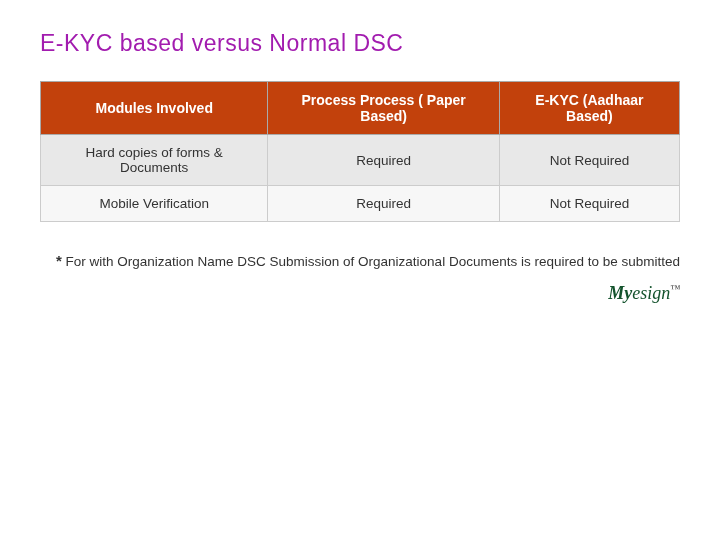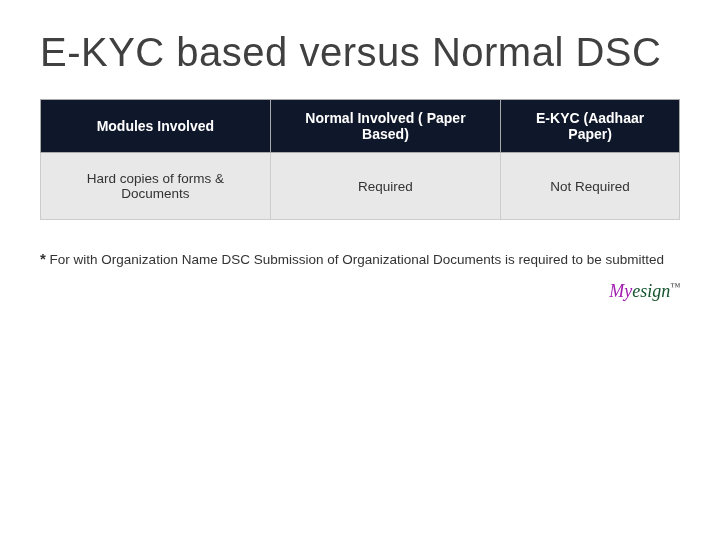--- a/index.html
+++ b/index.html
@@ -11,113 +11,118 @@
       overflow: hidden;
     }
     .page {
       width: 720px;
       height: 540px;
       padding: 30px 40px 20px 40px;
       display: flex;
       flex-direction: column;
     }
     .title {
-      font-size: 40px;
+      font-size: 23px;
       font-weight: 400;
-      color: #404040;
+      color: #a21caf;
       margin-bottom: 24px;
       letter-spacing: 0.5px;
     }
     .table-wrapper {
       width: 100%;
     }
     table {
       width: 100%;
       border-collapse: collapse;
       font-size: 14px;
     }
     thead tr {
-      background-color: #0f172a;
+      background-color: #c2410c;
       color: #ffffff;
     }
     thead th {
       padding: 10px 14px;
       text-align: center;
       font-weight: 600;
       border: 1px solid #aaaaaa;
     }
     tbody tr:nth-child(odd) {
       background-color: #e8e8e8;
     }
     tbody tr:nth-child(even) {
       background-color: #f7f7f7;
     }
     tbody td {
-      padding: 18px 14px;
+      padding: 10px 14px;
       text-align: center;
       border: 1px solid #cccccc;
       color: #333333;
       font-size: 13.5px;
     }
     tbody td:first-child {
       text-align: center;
       font-weight: 500;
     }
     .footnote {
       margin-top: 28px;
       font-size: 13.5px;
       color: #333333;
-      text-align: left;
+      text-align: right;
       line-height: 1.5;
     }
     .footnote span.star {
       font-size: 15px;
       font-weight: bold;
     }
     .logo-area {
       display: flex;
       justify-content: flex-end;
       margin-top: 10px;
     }
     .logo-text {
       font-family: Georgia, serif;
       font-size: 18px;
       color: #333;
       font-style: italic;
     }
     .logo-text .my {
-      color: #a21caf;
-      font-weight: normal;
+      color: #14532d;
+      font-weight: bold;
     }
     .logo-text .esign {
       color: #14532d;
     }
     .logo-text .tm {
       font-size: 10px;
       vertical-align: super;
     }
   </style>
 </head>
 <body>
 
 <div class="page">
   <div class="title">E-KYC based versus Normal DSC</div>
 
   <div class="table-wrapper">
     <table>
       <thead>
         <tr>
           <th>Modules Involved</th>
-          <th>Normal Involved ( Paper Based)</th>
-          <th>E-KYC (Aadhaar Paper)</th>
+          <th>Process Process ( Paper Based)</th>
+          <th>E-KYC (Aadhaar Based)</th>
         </tr>
       </thead>
       <tbody id="table-body">
       <tr>
             <td>Hard copies of forms &amp; Documents</td>
+            <td>Required</td>
+            <td>Not Required</td>
+          </tr>
+          <tr>
+            <td>Mobile Verification</td>
             <td>Required</td>
             <td>Not Required</td>
           </tr>
         </tbody>
     </table>
   </div>
 
   <div class="footnote">
     <span class="star">*</span><span> For with Organization Name DSC Submission of Organizational Documents is required to be submitted</span>
   </div>

